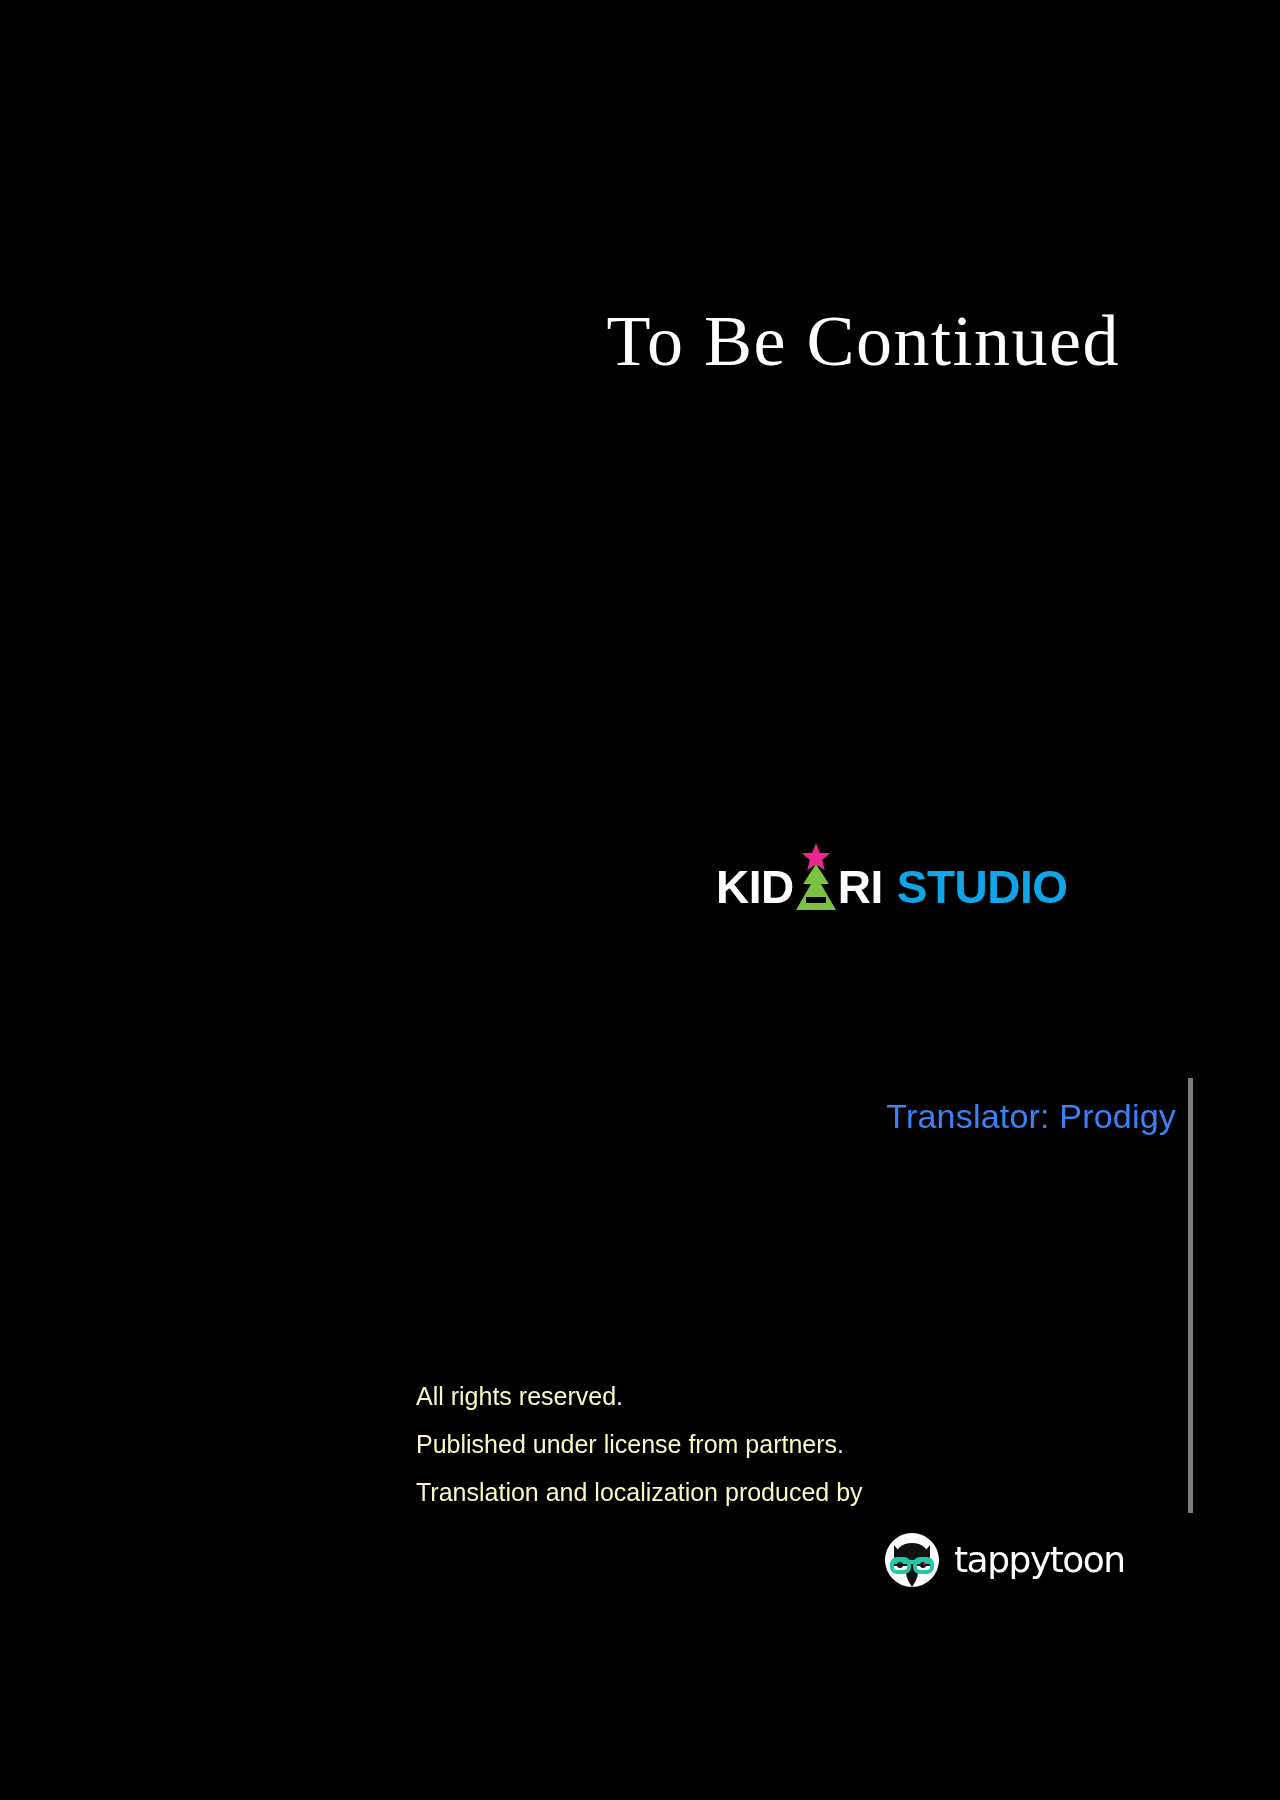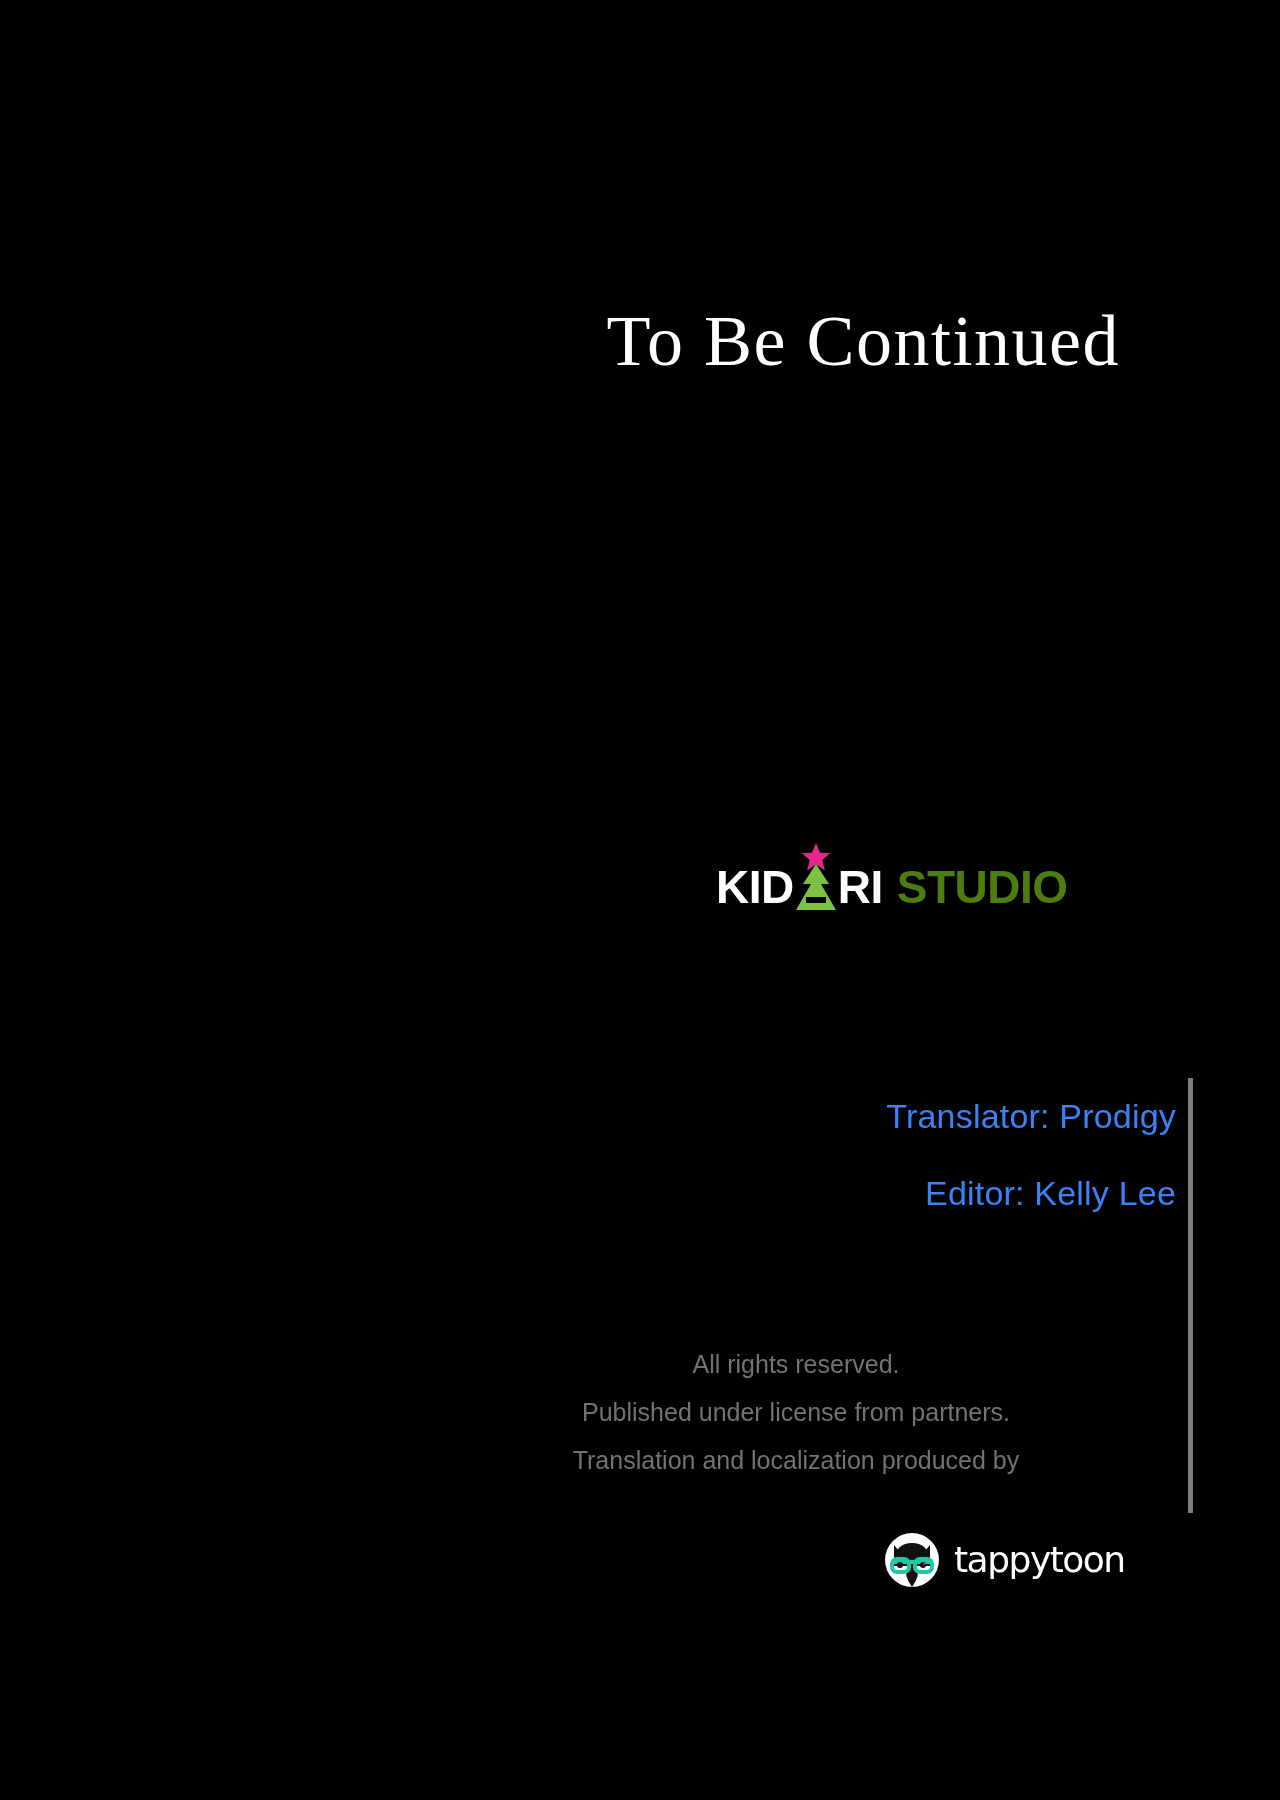--- a/index.html
+++ b/index.html
@@ -52,21 +52,21 @@
     bottom: 0;
     display: flex;
     align-items: flex-start;
     font-family: "Liberation Sans", sans-serif;
     font-weight: 700;
     font-size: 46px;
     letter-spacing: -0.5px;
     line-height: 1;
   }
   .kid-white { color: #ffffff; }
-  .kid-green { color: #4d7c0f; }
+  .kid-green { color: #0ea5e9; }
   .kidari-a {
     position: relative;
     width: 44px;
     height: 46px;
     display: inline-block;
   }
   .kidari-a svg { position: absolute; left: 0; bottom: -2px; }
   .kidari-star {
     position: absolute;
     left: 7px;
@@ -89,24 +89,24 @@
     font-size: 34px;
     line-height: 77px;
     font-weight: 400;
     letter-spacing: 0.2px;
     white-space: nowrap;
   }
 
   .fineprint-block {
     position: absolute;
     right: 104px;
-    top: 1340px;
+    top: 1372px;
     width: 760px;
-    text-align: center;
-    color: #737373;
+    text-align: left;
+    color: #fef9c3;
   }
   .fineprint-line {
     font-size: 25px;
     line-height: 48px;
     font-weight: 400;
     white-space: nowrap;
   }
 
   
   .divider {
@@ -166,21 +166,20 @@
       <span class="studio-gap"></span>
 
       <span class="kid-green">STUDIO</span>
     </div>
   </div>
 
   <div class="divider"></div>
 
   <div class="credits-block">
     <div class="credit-line">Translator: Prodigy</div>
-    <div class="credit-line">Editor: Kelly Lee</div>
   </div>
 
   <div class="fineprint-block">
     <div class="fineprint-line">All rights reserved.</div>
     <div class="fineprint-line">Published under license from partners.</div>
     <div class="fineprint-line">Translation and localization produced by</div>
   </div>
 
   <div class="tappytoon-logo">
     <span class="tt-mark">

